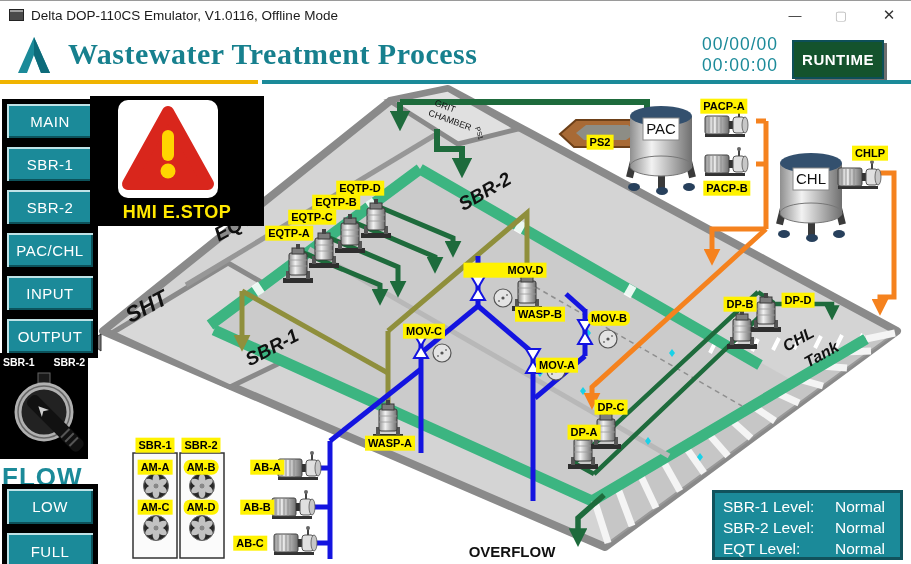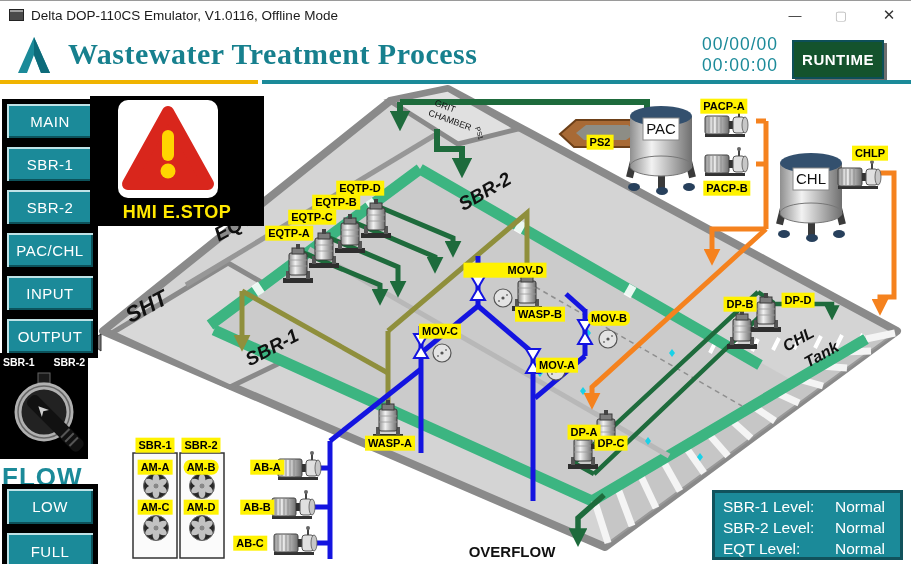--- a/index.html
+++ b/index.html
@@ -362,35 +362,35 @@
   <div id="tag-layer">
       <div class="tag" style="left: 600px; top: 141px;">PS2</div>
       <div class="tag" style="left: 724px; top: 105px;">PACP-A</div>
       <div class="tag" style="left: 727px; top: 187px;">PACP-B</div>
       <div class="tag" style="left: 870px; top: 152px;">CHLP</div>
       <div class="tag" style="left: 289px; top: 232px;">EQTP-A</div>
       <div class="tag" style="left: 312px; top: 216px;">EQTP-C</div>
       <div class="tag" style="left: 336px; top: 201px;">EQTP-B</div>
       <div class="tag" style="left: 360px; top: 187px;">EQTP-D</div>
       <div class="tag" style="left: 505px; top: 269px; padding-left: 44px;">MOV-D</div>
-      <div class="tag" style="left: 440px; top: 330px;">MOV-C</div>
+      <div class="tag" style="left: 424px; top: 330px;">MOV-C</div>
       <div class="tag" style="left: 609px; top: 317px; border-radius: 6px;">MOV-B</div>
       <div class="tag" style="left: 557px; top: 364px;">MOV-A</div>
       <div class="tag" style="left: 540px; top: 313px;">WASP-B</div>
       <div class="tag" style="left: 390px; top: 442px;">WASP-A</div>
       <div class="tag" style="left: 798px; top: 283px; margin-top: 16px;">DP-D</div>
       <div class="tag" style="left: 740px; top: 303px;">DP-B</div>
-      <div class="tag" style="left: 611px; top: 406px; margin-top: 36px;">DP-C</div>
+      <div class="tag" style="left: 611px; top: 406px;">DP-C</div>
       <div class="tag" style="left: 584px; top: 431px;">DP-A</div>
       <div class="tag" style="left: 155px; top: 444px;">SBR-1</div>
       <div class="tag" style="left: 201px; top: 444px;">SBR-2</div>
       <div class="tag" style="left: 155px; top: 466px;">AM-A</div>
       <div class="tag" style="left: 201px; top: 466px; border-radius: 7px;">AM-B</div>
       <div class="tag" style="left: 155px; top: 506px;">AM-C</div>
-      <div class="tag" style="left: 201px; top: 506px;">AM-D</div>
+      <div class="tag" style="left: 201px; top: 506px; border-radius: 6px;">AM-D</div>
       <div class="tag" style="left: 267px; top: 466px;">AB-A</div>
       <div class="tag" style="left: 257px; top: 506px;">AB-B</div>
       <div class="tag" style="left: 250px; top: 542px;">AB-C</div>
     </div>
 
   <div id="status-panel">
     <div class="srow">
       <span>SBR-1 Level:</span>
       <span>Normal</span>
     </div>

